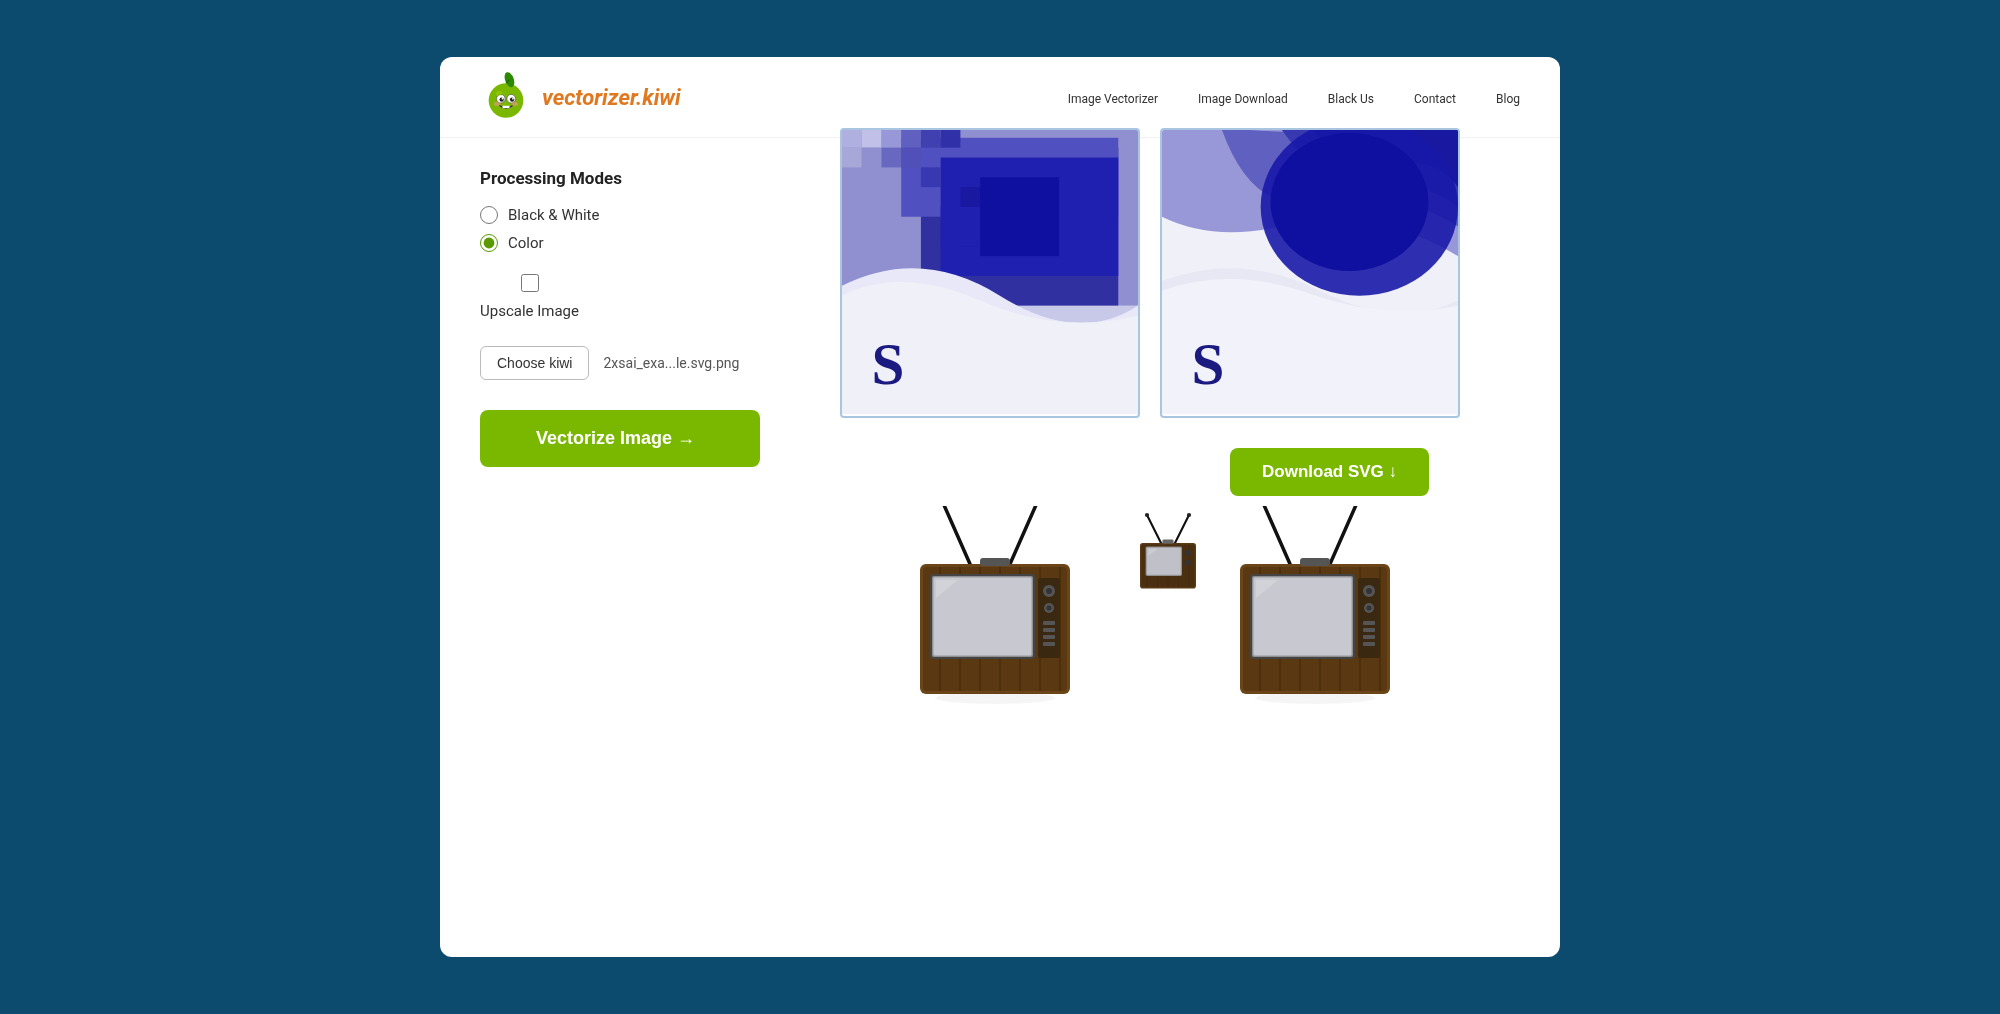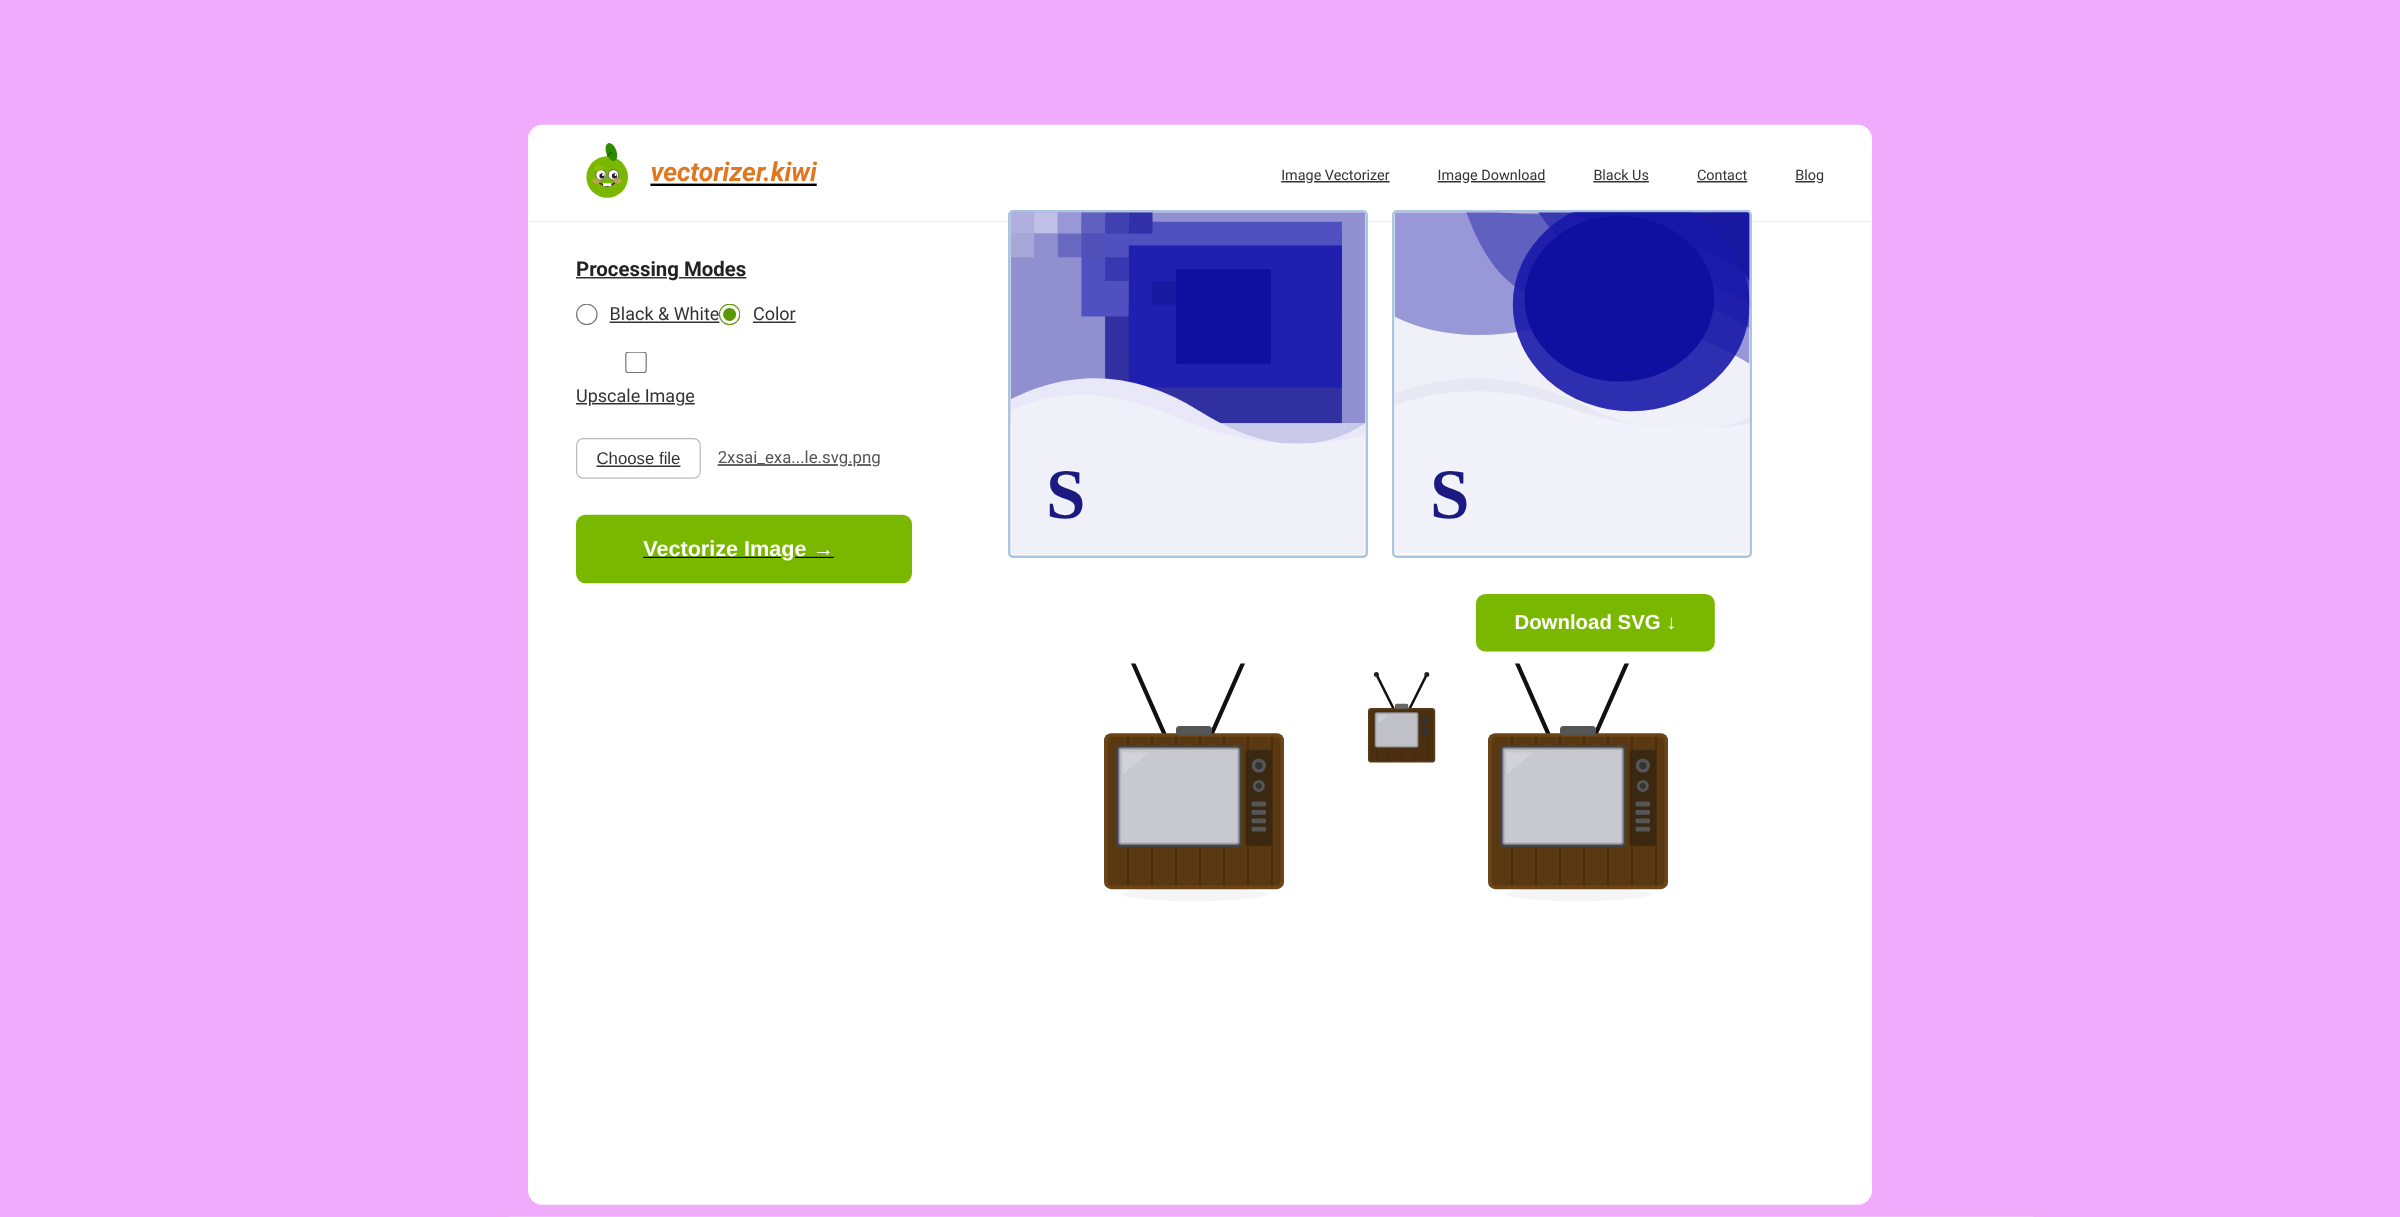--- a/index.html
+++ b/index.html
@@ -76,20 +76,22 @@
 
     .section-title {
       font-size: 17px;
       font-weight: 700;
       color: #222;
       margin-bottom: 18px;
     }
 
     .radio-group {
       display: flex;
+      flex-direction: column;
+      gap: 10px;
       margin-bottom: 22px;
     }
 
     .radio-label {
       display: flex;
       align-items: center;
       gap: 10px;
       font-size: 15px;
       color: #333;
       cursor: pointer;
@@ -221,27 +223,26 @@
       display: flex;
       justify-content: center;
       align-items: flex-end;
       padding: 20px 0 40px 0;
       position: relative;
       height: 320px;
     }
 
     
     .page-wrapper {
-      background: #f0abfc;
+      background: #0c4a6e;
       min-height: 1014px;
       display: flex;
-      align-items: flex-end;
+      align-items: center;
       justify-content: center;
       padding: 10px 20px;
-      text-decoration: underline;
     }
   </style>
 </head>
 <body>
 
 <div class="page-wrapper">
   <div class="main-card">
 
     <nav class="navbar">
       <a class="logo-area" href="#">
@@ -300,21 +301,21 @@
         </div>
 
         <div class="checkbox-group">
           <label class="checkbox-label">
             <input type="checkbox" style="">
             <span>Upscale Image</span>
           </label>
         </div>
 
         <div class="file-input-row">
-          <button class="choose-file-btn">Choose file</button>
+          <button class="choose-file-btn">Choose kiwi</button>
           <span class="file-name">2xsai_exa...le.svg.png</span>
         </div>
 
         <button class="vectorize-btn">Vectorize Image →</button>
       </div>
 
       <div class="right-panel">
 
         <div class="preview-row">
 

